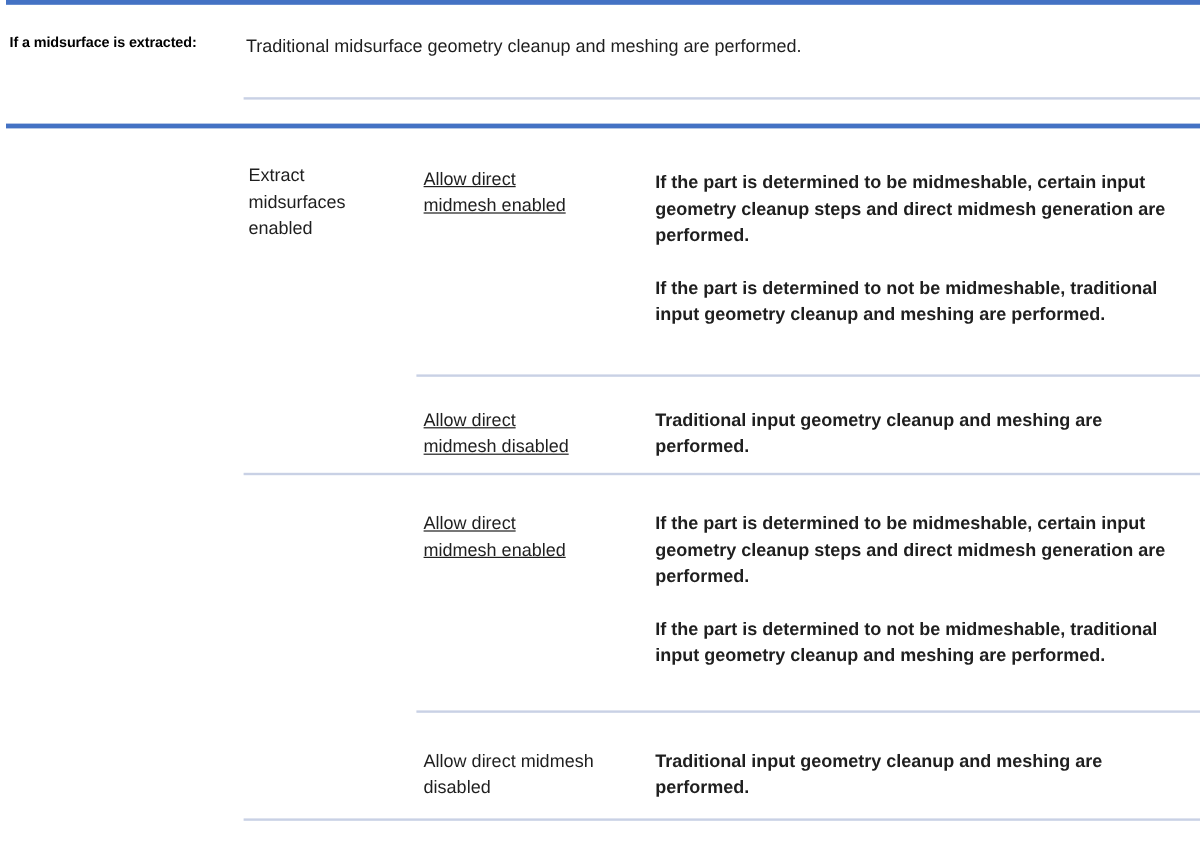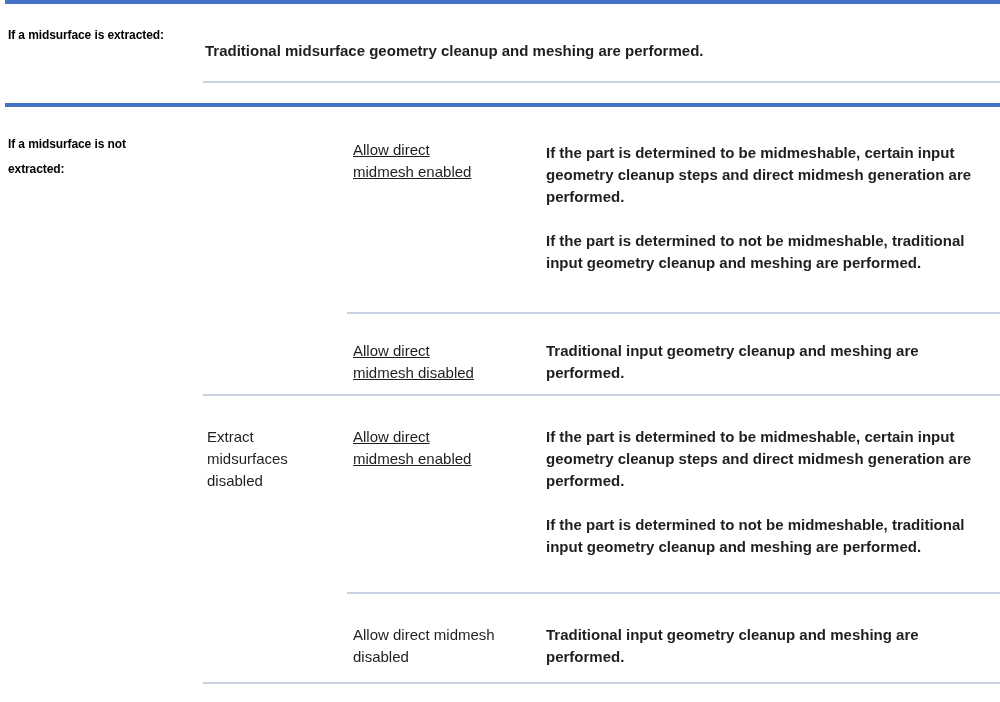--- a/index.html
+++ b/index.html
@@ -60,41 +60,40 @@
   .result-row1 { left: 205px; width: 740px; }
 </style>
 </head>
 <body>
 
 <div class="page">
 
   <div class="rule-blue" style="top: 0px;"></div>
 
   <div class="condition" style="top: 23px;">If a midsurface is extracted:</div>
-  <div class="cell result-row1" style="top: 40px; font-weight: bold;">Traditional midsurface geometry cleanup and meshing are performed.</div>
+  <div class="cell result-row1" style="top: 28px;">Traditional midsurface geometry cleanup and meshing are performed.</div>
 
   <div class="rule-light" style="top: 81px; left: 203px;"></div>
 
   <div class="rule-blue" style="top: 103px;"></div>
 
-  <div class="condition" style="top: 132px;">If a midsurface is not extracted:</div>
 
+  <div class="cell opt-col2" style="top: 136px;">Extract midsurfaces enabled</div>
 
   <div class="cell opt-col3" style="top: 139px;">Allow direct midmesh enabled</div>
   <div class="cell result-col" style="top: 142px;">If the part is determined to be midmeshable, certain input geometry cleanup steps and direct midmesh generation are performed.</div>
   <div class="cell result-col" style="top: 230px;">If the part is determined to not be midmeshable, traditional input geometry cleanup and meshing are performed.</div>
 
   <div class="rule-light" style="top: 312px; left: 347px;"></div>
 
   <div class="cell opt-col3" style="top: 340px;">Allow direct midmesh disabled</div>
   <div class="cell result-col" style="top: 340px;">Traditional input geometry cleanup and meshing are performed.</div>
 
   <div class="rule-light" style="top: 394px; left: 203px;"></div>
 
-  <div class="cell opt-col2" style="top: 426px;">Extract midsurfaces disabled</div>
 
   <div class="cell opt-col3" style="top: 426px;">Allow direct midmesh enabled</div>
   <div class="cell result-col" style="top: 426px;">If the part is determined to be midmeshable, certain input geometry cleanup steps and direct midmesh generation are performed.</div>
   <div class="cell result-col" style="top: 514px;">If the part is determined to not be midmeshable, traditional input geometry cleanup and meshing are performed.</div>
 
   <div class="rule-light" style="top: 592px; left: 347px;"></div>
 
   <div class="cell opt-col3-wide" style="top: 624px;">Allow direct midmesh disabled</div>
   <div class="cell result-col" style="top: 624px;">Traditional input geometry cleanup and meshing are performed.</div>
 

